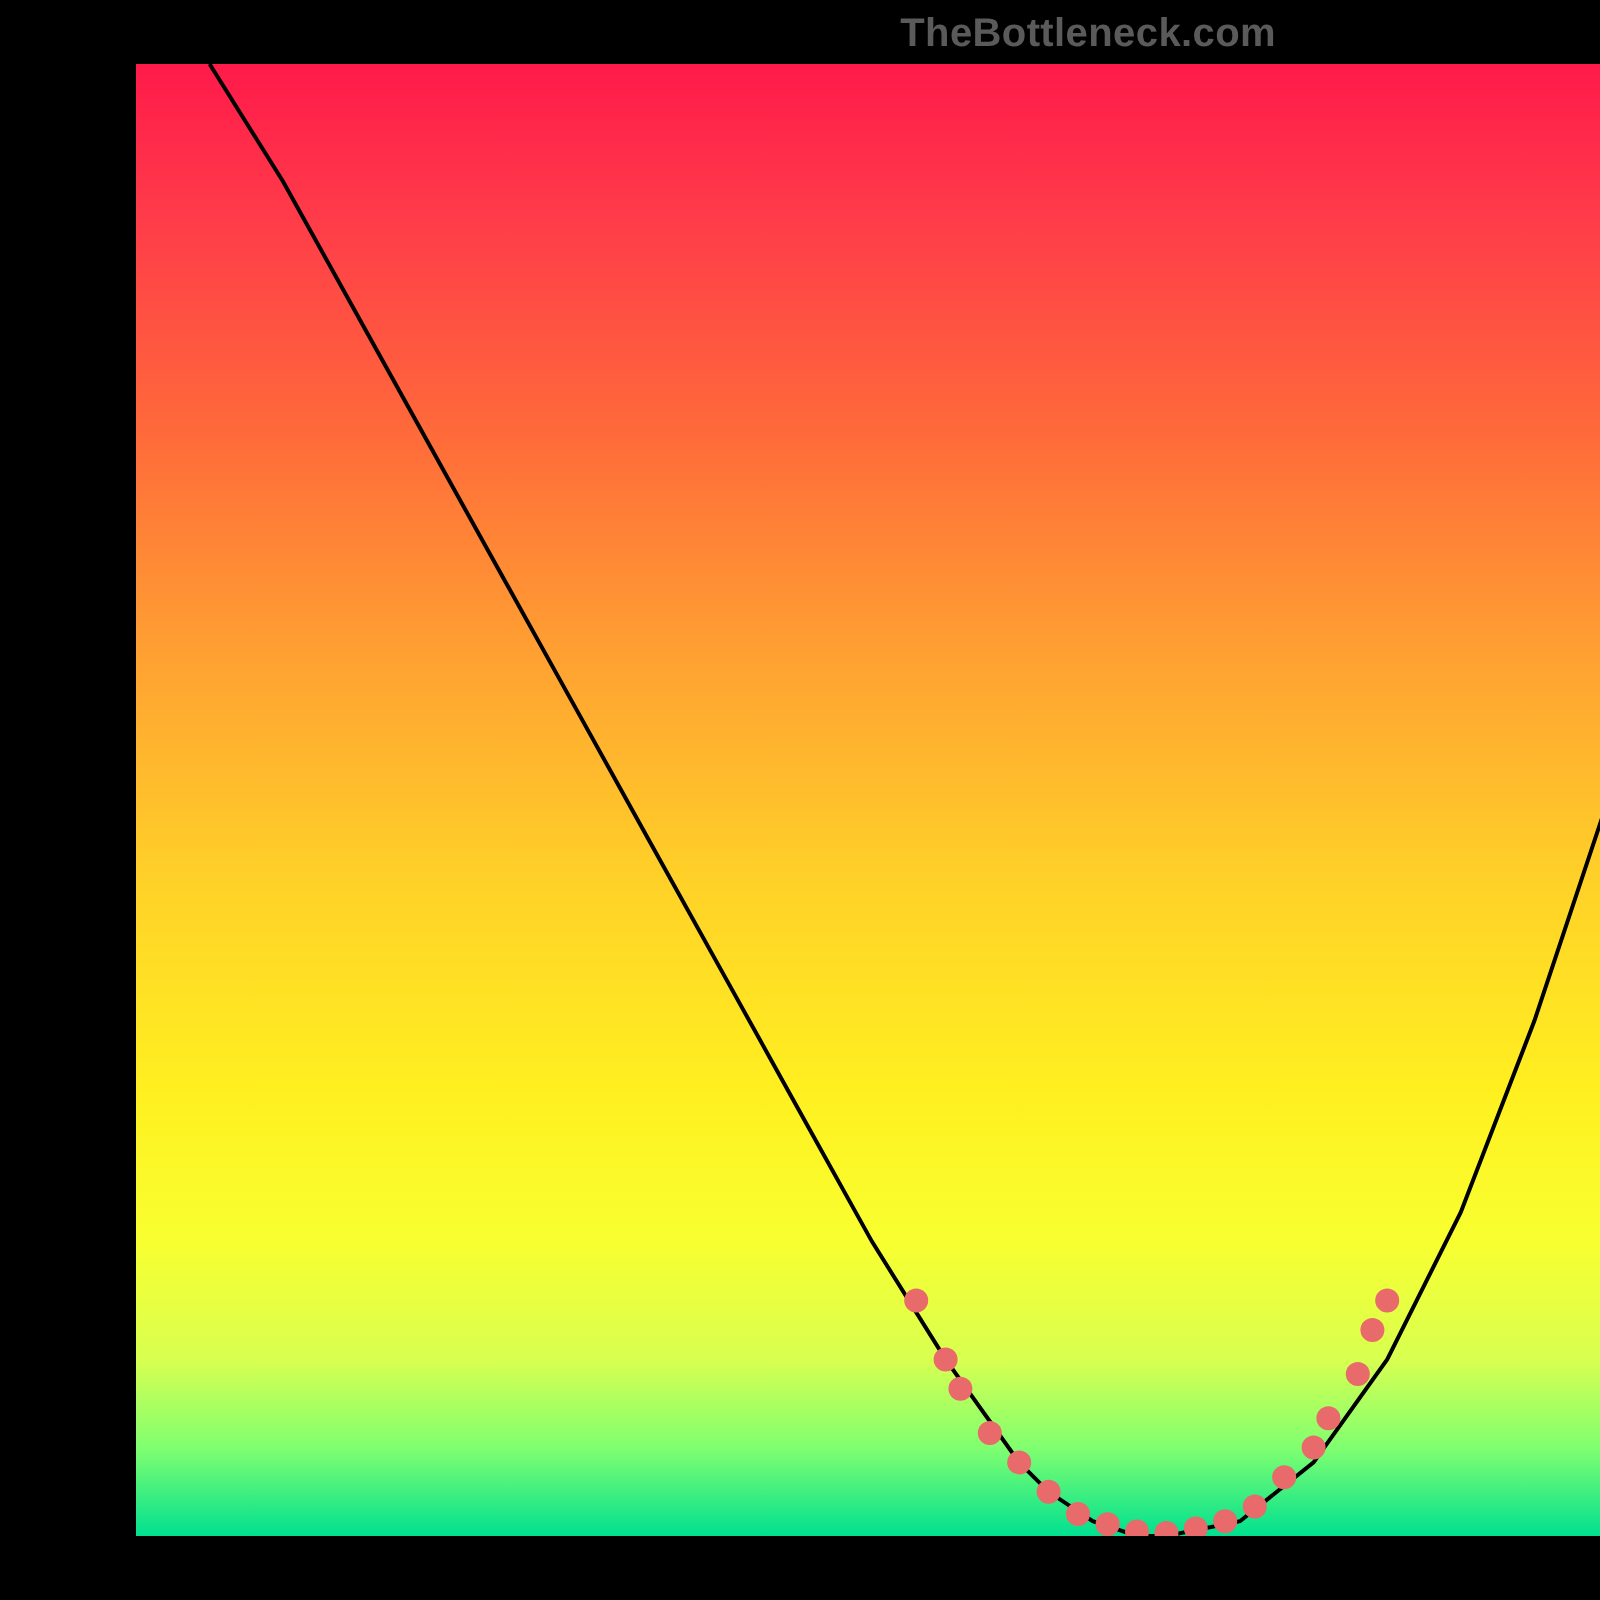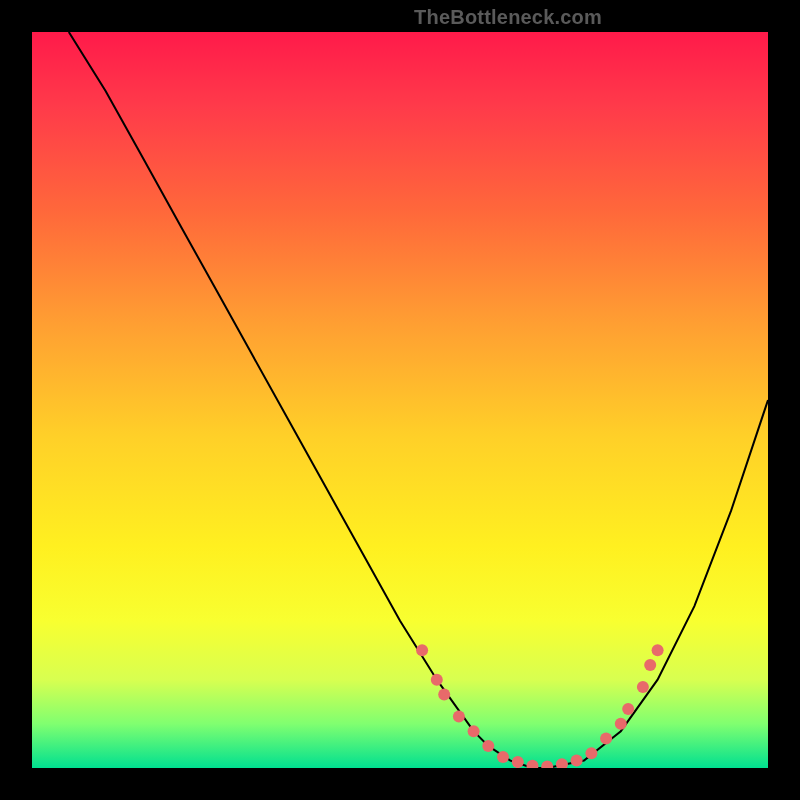--- a/index.html
+++ b/index.html
@@ -2,20 +2,21 @@
 <html><head>
 <meta charset="utf-8">
 <style>
   * { margin: 0; padding: 0; box-sizing: border-box; }
   html, body { width: 800px; height: 800px; overflow: hidden; background: #000; }
   .container {
     position: relative;
     width: 636px;
     height: 800px;
     background: #000;
+    margin-left: 36px;
   }
   .plot-area {
     position: absolute;
     left: 32px;
     top: 32px;
     width: 736px;
     height: 736px;
     background: linear-gradient(to bottom,
       #ff1a4a 0%,
       #ff3a4a 10%,

